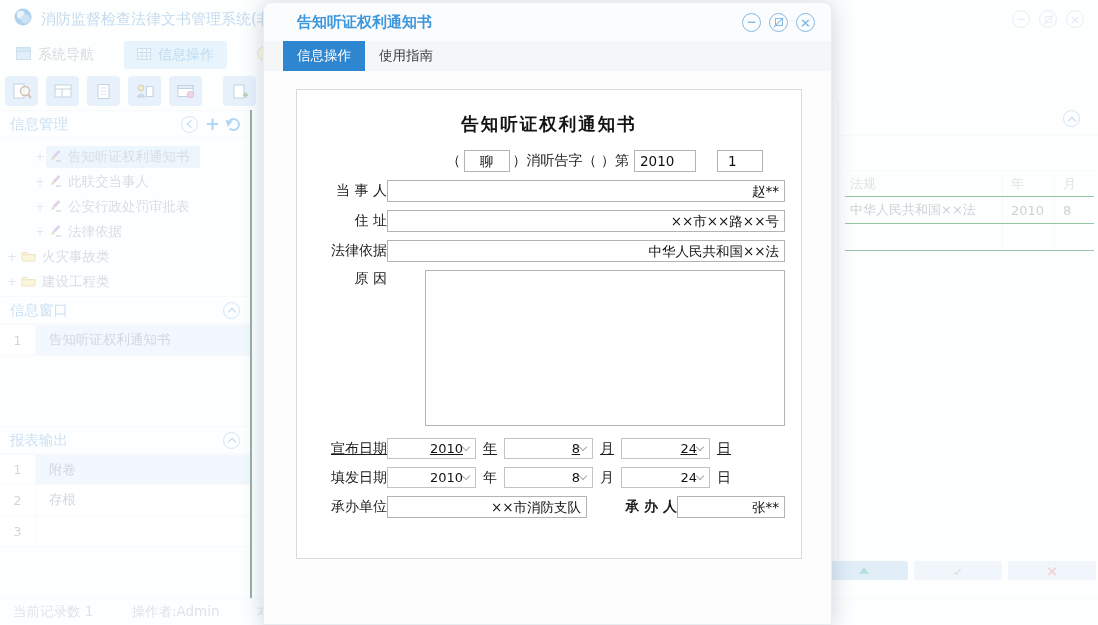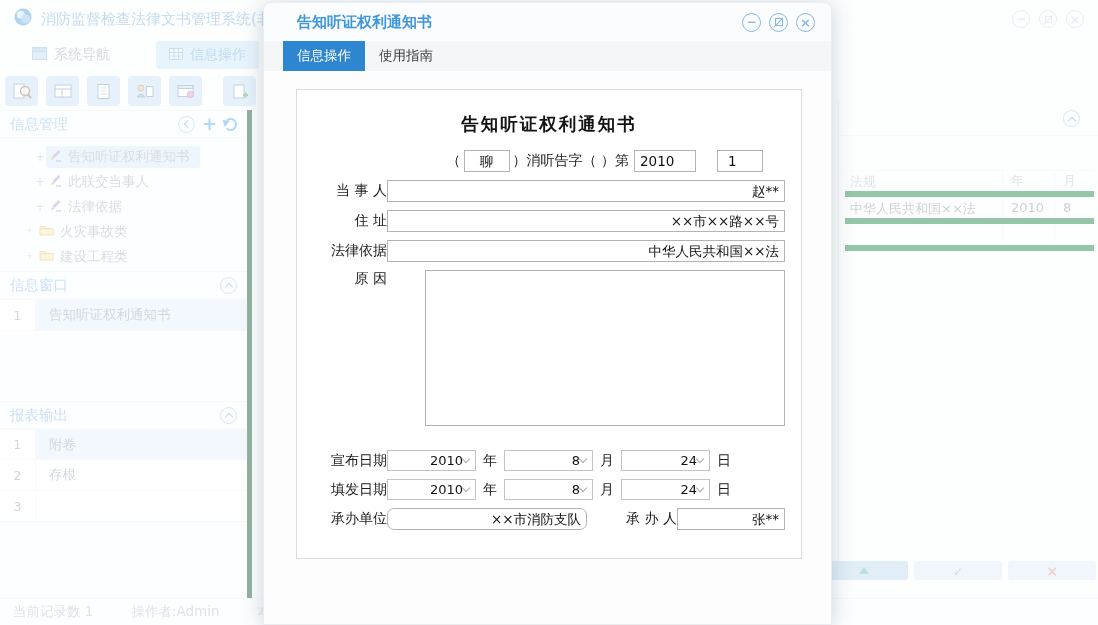--- a/index.html
+++ b/index.html
@@ -11,41 +11,41 @@
   .main-header { height:38px; display:flex; align-items:center; padding:0 14px; }
   .main-title { color:#7fb0dc; font-size:15px; margin-left:9px; white-space:nowrap; }
   .win-ctrls { margin-left:auto; display:flex; gap:9px; }
   .ctrl { width:18px; height:18px; border:1.5px solid #c7d9ea; border-radius:50%; position:relative; color:#c7d9ea; font-size:12px; display:flex; align-items:center; justify-content:center; }
   .ctrl.min::before { content:"−"; font-weight:bold; }
   .ctrl.cls::before { content:"×"; font-weight:bold; font-size:13px; }
   .ctrl.max::before { content:""; position:absolute; inset:4.5px; border:1.2px solid currentColor; }
   .ctrl.max::after  { content:""; position:absolute; left:2px; top:8px; width:13px; height:0; border-top:1.2px solid currentColor; transform:rotate(-45deg); }
 
   .main-tabs { height:34px; display:flex; align-items:center; padding-left:16px; gap:30px; }
-  .mtab { display:flex; align-items:center; gap:7px; font-size:14px; color:#a6afb8;margin-left:16px; }
+  .mtab { display:flex; align-items:center; gap:7px; font-size:14px; color:#a6afb8; }
   .mtab.active { background:#cde6f8; border-radius:3px; padding:5px 13px; color:#6fb0e0; gap:7px; }
 
   .main-toolbar { height:38px; display:flex; align-items:center; gap:8px; padding-left:5px; }
   .tbtn { width:33px; height:30px; background:#c8e1f5; border-radius:4px; display:flex; align-items:center; justify-content:center; }
   .tbtn.gapped { margin-left:13px; }
 
-  .leftcol { position:absolute; left:0; top:110px; width:252px; bottom:27px; border-right:5px solid #14532d; background:#fbfdfe; }
+  .leftcol { position:absolute; left:0; top:110px; width:252px; bottom:27px; border-right:2px solid #14532d; background:#fbfdfe; }
   .panel-header { height:28px; display:flex; align-items:center; padding:0 10px; color:#8cbbe6; font-size:14.5px; border-top:1px solid #eef2f6; border-bottom:1px solid #f1f4f7; }
   .ph-icons { margin-left:auto; display:flex; align-items:center; gap:7px; }
   .circ { width:17px; height:17px; border:1px solid #9cc6ec; border-radius:50%; position:relative; color:#6aa9dd; }
   .circ.up::before   { content:""; position:absolute; left:4.5px; top:6.5px; width:5px; height:5px; border-left:1.6px solid; border-top:1.6px solid; transform:rotate(45deg); }
   .circ.left::before { content:""; position:absolute; left:6.5px; top:4.5px; width:5px; height:5px; border-left:1.6px solid; border-top:1.6px solid; transform:rotate(-45deg); }
   .plus-ic::before { content:"+"; color:#58a5e2; font-size:18px; font-weight:bold; line-height:1; }
   .refresh-ic { width:13px; height:13px; border:2px solid #58a5e2; border-left-color:transparent; border-radius:50%; position:relative; }
   .refresh-ic::after { content:""; position:absolute; left:-4px; top:-2px; border-top:4px solid transparent; border-bottom:4px solid transparent; border-right:6px solid #58a5e2; transform:rotate(40deg); }
 
   .tree { padding:6px 0 2px; }
   .tree-row { height:25px; display:flex; align-items:center; font-size:13.5px; color:#a9b4bd; }
   .tree-row.doc { padding-left:34px; }
-  .tree-row.folder { padding-left:24px;font-family:Liberation Serif, serif; }
+  .tree-row.folder { padding-left:6px; }
   .t-plus { color:#c3ccd4; font-size:12px; width:12px; text-align:center; }
   .t-plus::before { content:"+"; }
   .hl { display:flex; align-items:center; gap:6px; padding:2px 10px 2px 3px; border-radius:2px; }
   .tree-row.selected .hl { background:#d8ecfa; }
 
   .list-row { display:flex; align-items:stretch; border-bottom:1px solid #eef2f6; background:#fff; }
   .list-row:first-child { border-top:1px solid #eef2f6; }
   .lr-num { width:36px; display:flex; align-items:center; justify-content:center; color:#9aa5ae; font-size:13px; border-right:1px solid #eef2f6; background:#fff; }
   .lr-label { flex:1; display:flex; align-items:center; padding-left:13px; color:#9aa8b4; font-size:13.5px; }
   .list-row.selected .lr-label { background:#e2f0fb; }
@@ -53,21 +53,21 @@
   .rp-row { height:31px; }
   .spacer66 { height:70px; }
 
   .statusbar { position:absolute; left:0; bottom:0; width:100%; height:27px; display:flex; align-items:center; gap:38px; padding-left:13px; color:#b9c0c7; font-size:13.5px; background:#fbfdfe; border-top:1px solid #f0f3f6;margin-top:36px; }
 
   
   .bg-right { position:absolute; left:838px; top:100px; width:260px; height:470px; border-left:1px solid #e7ebef; }
   .bg-right-top { position:absolute; left:0; top:35px; width:260px; border-top:1px solid #f0f3f6; }
   .bg-chevron { position:absolute; right:18px; top:10px; }
   .bg-table { position:absolute; left:6px; top:70px; right:4px; font-size:13px; }
-  .bg-tr { display:flex; height:27px; align-items:flex-end; border-bottom:6px solid #15803d; }
+  .bg-tr { display:flex; height:27px; align-items:center; border-bottom:1px solid #15803d; }
   .bg-tr:first-child { border-top:1px solid #eef1f4; color:#b9c2ca; }
   .bg-c1 { flex:1; padding-left:5px; }
   .bg-c2 { width:52px; border-left:1px solid #eef1f4; padding-left:8px; align-self:stretch; display:flex; align-items:center; }
   .bg-c3 { width:40px; border-left:1px solid #eef1f4; padding-left:8px; align-self:stretch; display:flex; align-items:center; }
   .bg-data { color:#8f9aa4; }
   .bg-buttons { position:absolute; left:820px; top:561px; display:flex; gap:6px; }
   .bg-btn { width:88px; height:19px; border-radius:3px; background:#ddebf7; display:flex; align-items:center; justify-content:center; }
   .bg-btn.dark { background:#bcd9ef; }
   .mini-tri-up { width:0; height:0; border-left:5px solid transparent; border-right:5px solid transparent; border-bottom:7px solid #63bdb2; }
   .mini-ck::before { content:"✓"; color:#8ec79d; font-size:12px; font-weight:bold; }
@@ -97,22 +97,22 @@
 
   .frow { display:flex; align-items:center; margin:8px 16px 0 16px; font-size:14px; color:#1c1c1c;text-align:right; }
   .flabel { width:74px; flex:none; }
   .frow .input { flex:1; }
   .frow.reason { align-items:flex-start;gap:38px; }
   .reason-box { flex:1; height:156px; background:#fff; border:1px solid #b3b3b3; }
   .sel { width:89px; height:21px; border:1px solid #c3c3c3; background:#fff; display:flex; align-items:center; padding:0 6px; font-size:13px; color:#111; flex:none; }
   .sel .v { flex:1; }
   .sel-ch { width:6px; height:6px; border-right:1.5px solid #a9a9a9; border-bottom:1.5px solid #a9a9a9; transform:rotate(45deg); margin-bottom:3px; }
   .dsuffix { margin:0 7px; flex:none; }
-  .unit-in { flex:none !important; width:200px;border-radius:7px; }
-  .handler-lb { width:68px; margin-left:22px; flex:none; }
+  .unit-in { flex:none !important; width:200px; }
+  .handler-lb { width:68px; margin-left:22px; flex:none;font-weight:bold; }
   .handler-in { flex:1; }
 </style>
 </head>
 <body>
 
 <div class="screen">
 
   <div class="main">
 
     <div class="main-header">
@@ -244,20 +244,31 @@
             </span>
         </div>
         <div class="tree-row doc">
           <span class="t-plus"></span>
           <span class="hl">
               <span><svg width="13" height="13">
                   <line x1="10.5" y1="2" x2="4.5" y2="8" stroke="#b79ad1" stroke-width="2.5"></line>
                   <path d="M3.5 7.5 L2 11 L5.5 9.7 Z" fill="#caa84e"></path>
                   <line x1="7" y1="12" x2="12" y2="12" stroke="#9db4c9" stroke-width="1.5"></line>
                 </svg></span>
+          <span>公安行政处罚审批表</span>
+            </span>
+        </div>
+        <div class="tree-row doc">
+          <span class="t-plus"></span>
+          <span class="hl">
+              <span><svg width="13" height="13">
+                  <line x1="10.5" y1="2" x2="4.5" y2="8" stroke="#b79ad1" stroke-width="2.5"></line>
+                  <path d="M3.5 7.5 L2 11 L5.5 9.7 Z" fill="#caa84e"></path>
+                  <line x1="7" y1="12" x2="12" y2="12" stroke="#9db4c9" stroke-width="1.5"></line>
+                </svg></span>
           <span>法律依据</span>
             </span>
         </div>
         <div class="tree-row folder">
           <span class="t-plus"></span>
           <span class="hl">
               <span><svg width="15" height="12">
                   <path d="M1 2.5 h5 l1.2 2 h6.8 v6.5 h-13 z" fill="#f9ecb4" stroke="#d9c178"></path>
                   <line x1="1" y1="4.8" x2="14" y2="4.8" stroke="#d9c178"></line>
                 </svg></span>
@@ -390,21 +401,21 @@
         </div>
         <div class="frow">
           <span class="flabel">法律依据</span>
           <span class="input">中华人民共和国××法</span>
         </div>
         <div class="frow reason">
           <span class="flabel">原 因</span>
           <div class="reason-box"></div>
         </div>
 
-        <div class="frow" style="margin-top:24px;">
+        <div class="frow" style="margin-top:12px;text-decoration:underline;">
           <span class="flabel">宣布日期</span>
           <span class="sel">
               <span class="v">2010</span>
               <span class="sel-ch"></span>
             </span>
           <span class="dsuffix">年</span>
           <span class="sel">
               <span class="v">8</span>
               <span class="sel-ch"></span>
             </span>

